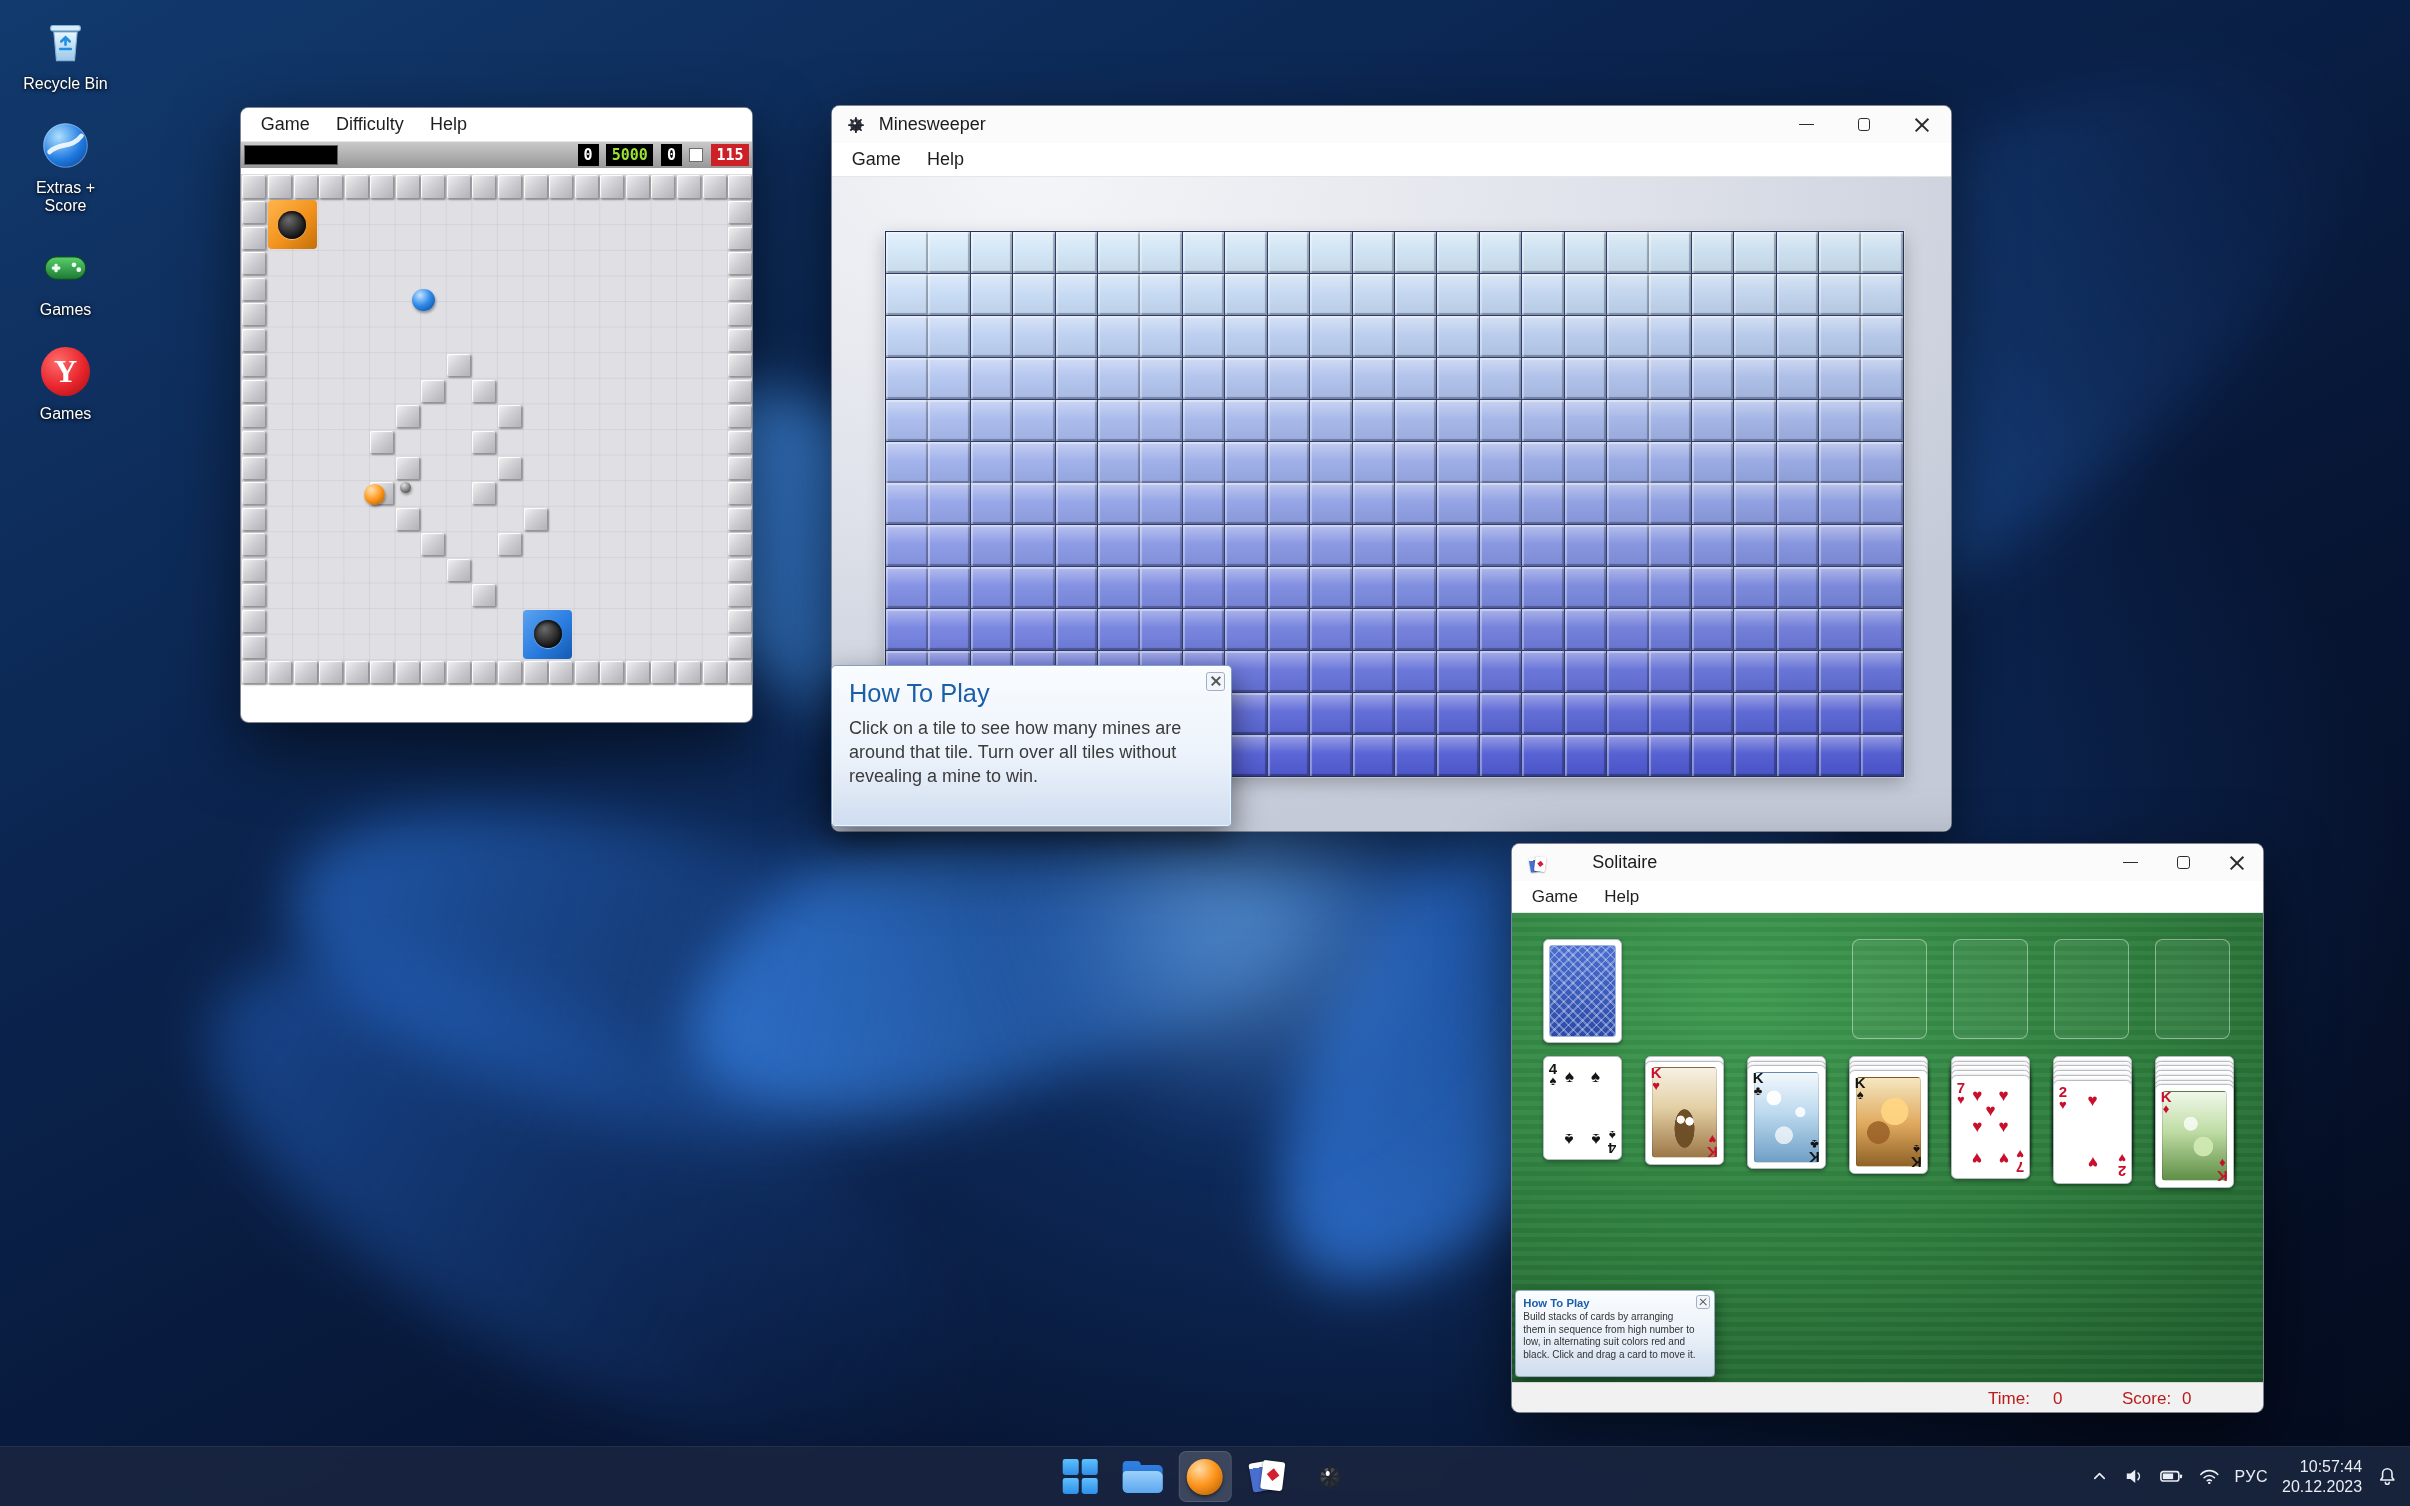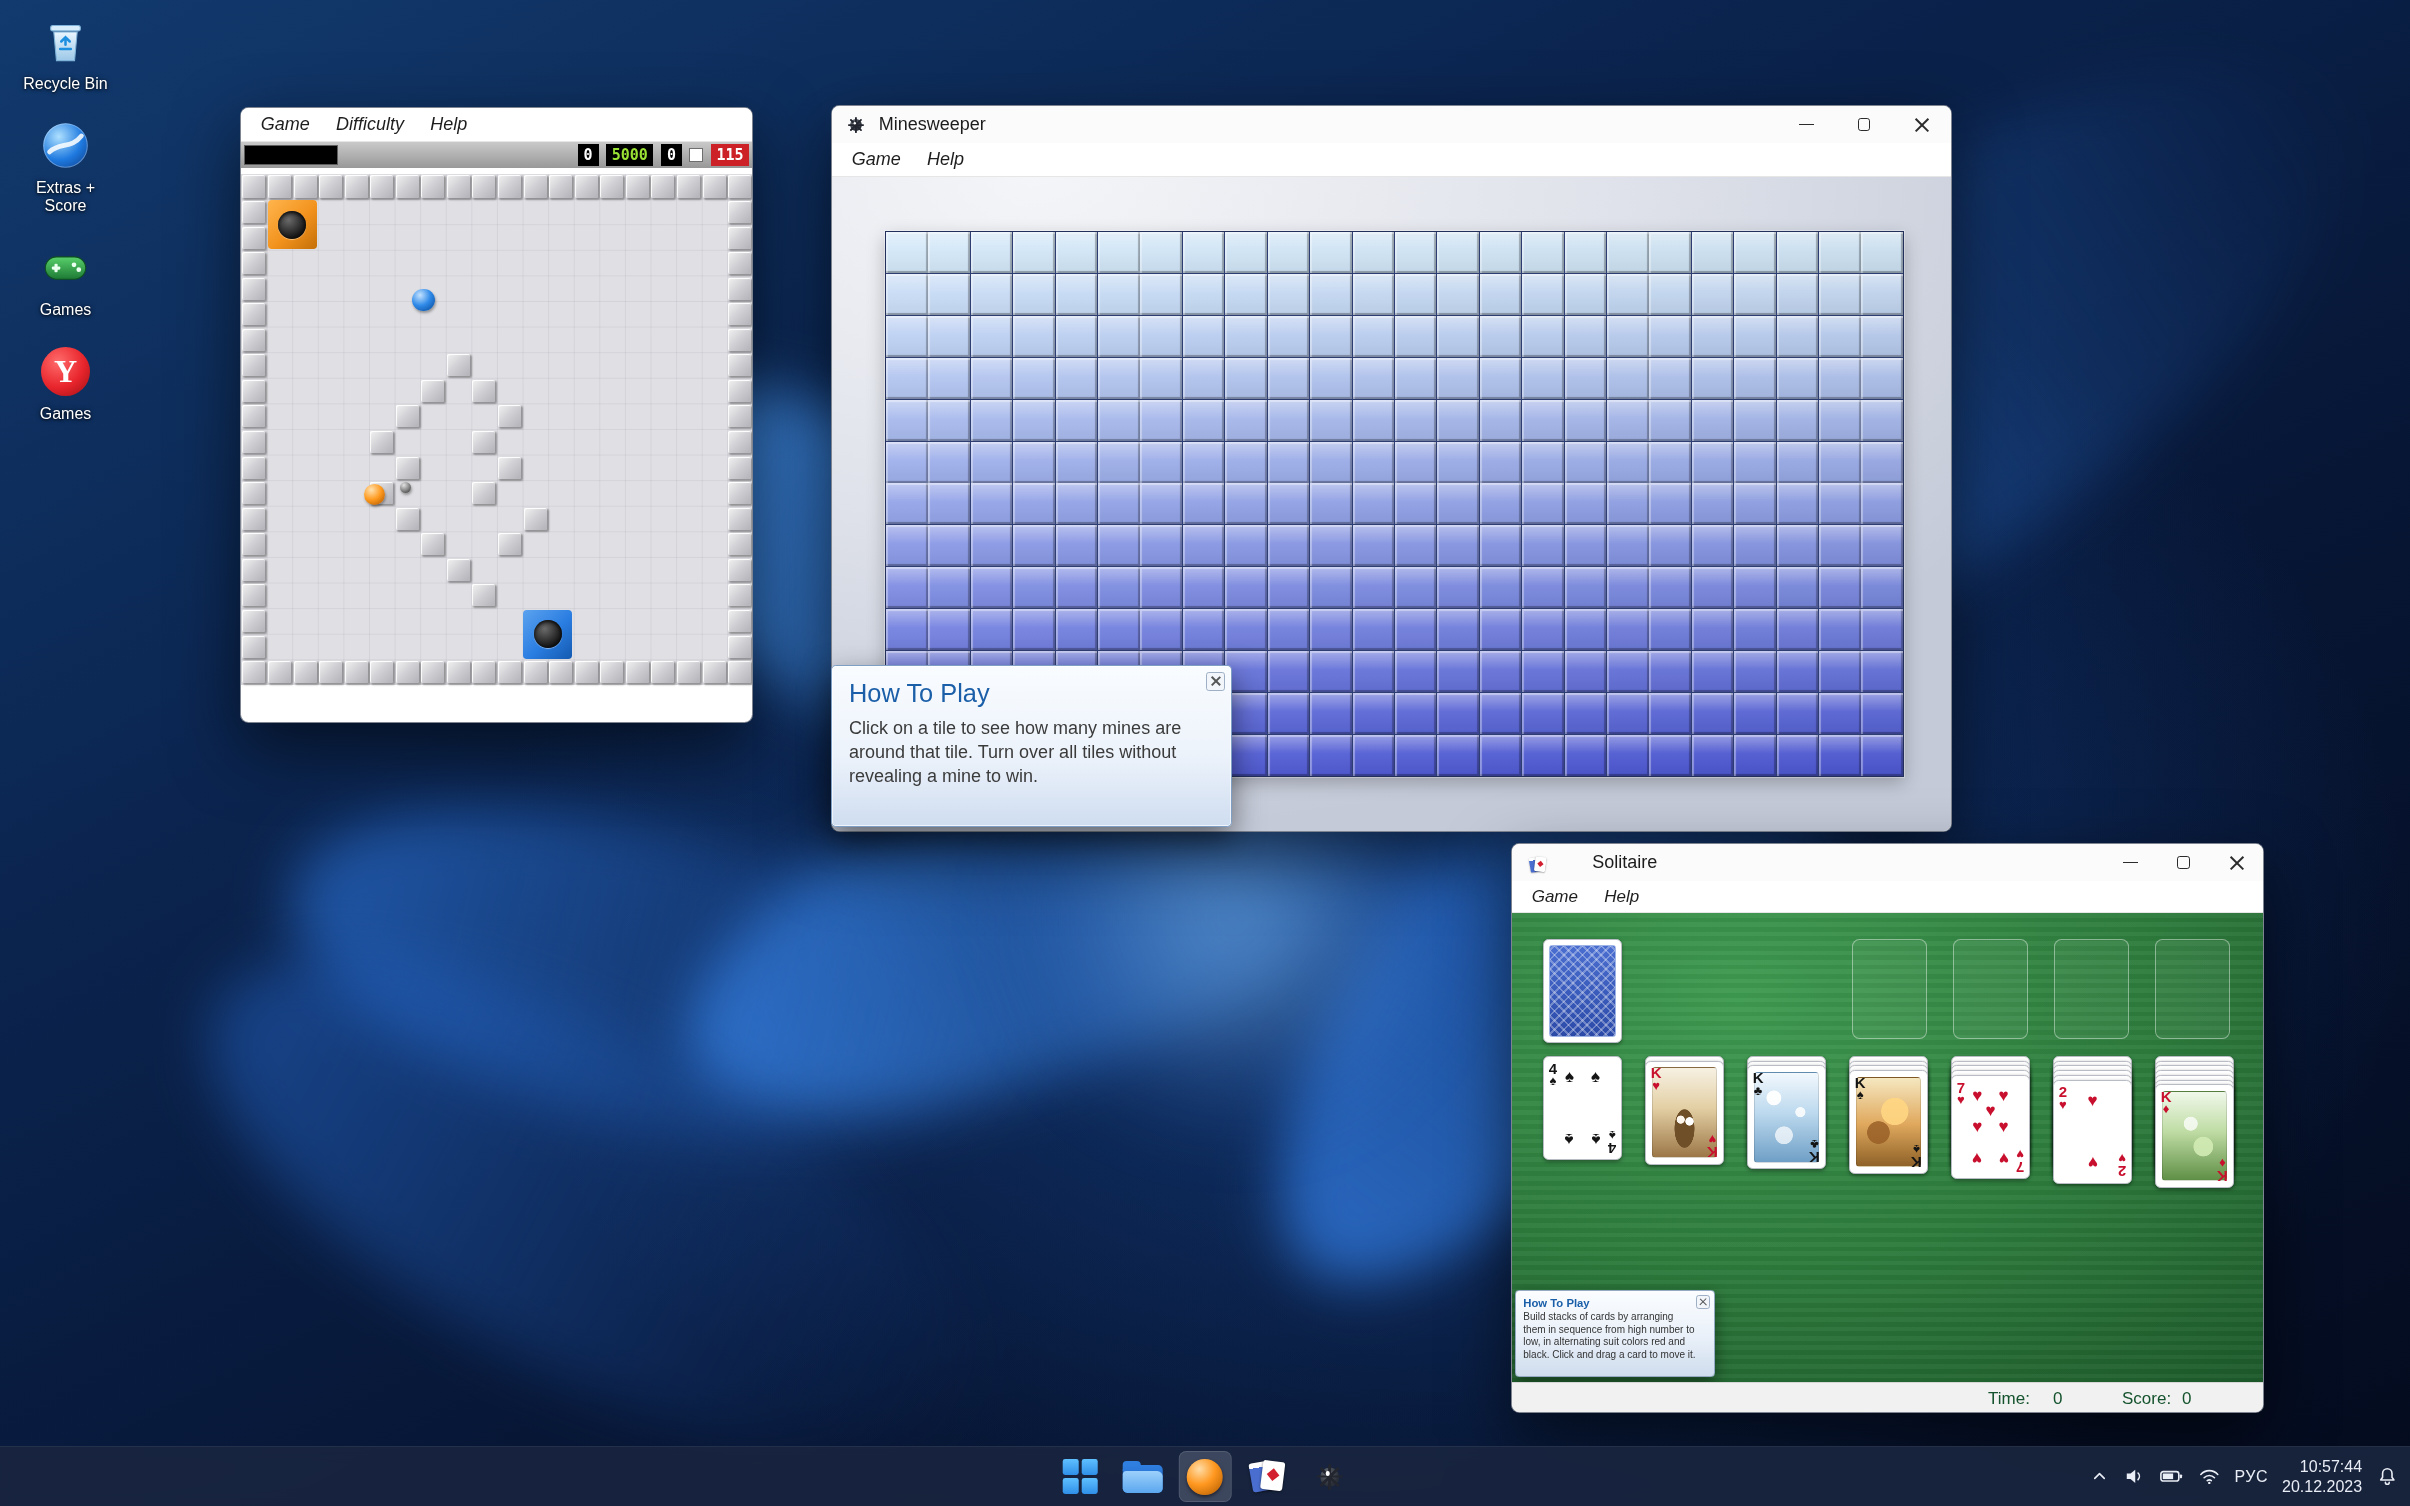--- a/index.html
+++ b/index.html
@@ -53,21 +53,21 @@
   .glyph-max { width:12.2px; height:12.2px; border:1.9px solid #2b2b2b; border-radius:2.8px; }
   .xmark { position:relative; width:15px; height:15px; }
   .xmark::before,.xmark::after { content:""; position:absolute; left:50%; top:50%;
     width:18px; height:1.9px; background:#2b2b2b; }
   .xmark::before { transform:translate(-50%,-50%) rotate(45deg); }
   .xmark::after  { transform:translate(-50%,-50%) rotate(-45deg); }
   .xmark.small { width:11.3px; height:11.3px; }
   .xmark.small::before,.xmark.small::after { width:12.2px; height:1.9px; background:#555; }
   .menubar { height:34px; display:flex; align-items:center; padding:0 7.5px; gap:1.9px;
     background:#fff; border-bottom:0.9px solid #e6e6e6; font-size:18px; color:#1e1e1e; }
-  .menu-item { padding:2.8px 12.2px; border-radius:4.7px;font-style:italic; }
+  .menu-item { padding:2.8px 12.2px; border-radius:4.7px; }
 
   
   #inkball { left:240px; top:107px; width:513px; height:616px; z-index:2; }
   .tb-mini-ball { width:19px; height:19px; border-radius:50%;
     background:radial-gradient(circle at 35% 30%, #ffd9a0, #ff9820 45%, #b35c00 95%); }
   .ib-scorebar { height:26px; background:linear-gradient(180deg,#c9c9c9,#989898);
     display:flex; align-items:center; padding:0 2.8px; gap:7.5px; }
   .ib-timerbar { width:94px; height:20px; background:#000; border:0.9px solid #5e5e5e; }
   .ib-spacer { flex:1; }
   .ib-box { background:#000; color:#fff; font:bold 15px "DejaVu Sans Mono",monospace;
@@ -177,21 +177,21 @@
       linear-gradient(180deg,#f0f8ea,#bfdca4 45%,#5f8f46 100%); }
   .sol-howto { position:absolute; left:2.8px; top:377px; width:200px; height:87px;
     background:linear-gradient(180deg,#fbfdff 0%,#e9f0f9 55%,#cfdded 100%);
     border:0.9px solid #93a9c4; border-radius:3.8px; padding:5.6px 7.5px;
     box-shadow:0 5.6px 15px rgba(0,0,0,.45); }
   .sol-howto-title { font-size:11.3px; font-weight:bold; color:#1b5fa8; margin-bottom:2.8px; }
   .sol-howto-body { font-size:10px; color:#333; line-height:1.25; width:175px; }
   .sol-howto .popup-close { width:14px; height:14px; right:3.8px; top:3.8px; }
   .sol-howto .xmark.small::before,.sol-howto .xmark.small::after { width:8.5px; height:1.4px; }
   .sol-status { height:31px; background:#f1f1f1; border-top:0.9px solid #d6d6d6;
-    position:relative; font-size:17px; color:#14532d; }
+    position:relative; font-size:17px; color:#b91c1c; }
   .sol-status span { position:absolute; top:5.6px; }
   .st-time-label { left:476px; } .st-time-val { left:541px; }
   .st-score-label { left:610px; } .st-score-val { left:670px; }
 
   
   .taskbar { position:absolute; left:0; right:0; bottom:0; height:60px; z-index:10;
     background:rgba(26,38,64,.88); backdrop-filter:blur(7.5px);
     border-top:0.9px solid rgba(255,255,255,.06); }
   .tb-center { position:absolute; left:50%; top:0; height:100%; transform:translateX(-50%);
     display:flex; align-items:center; gap:9.4px; }

